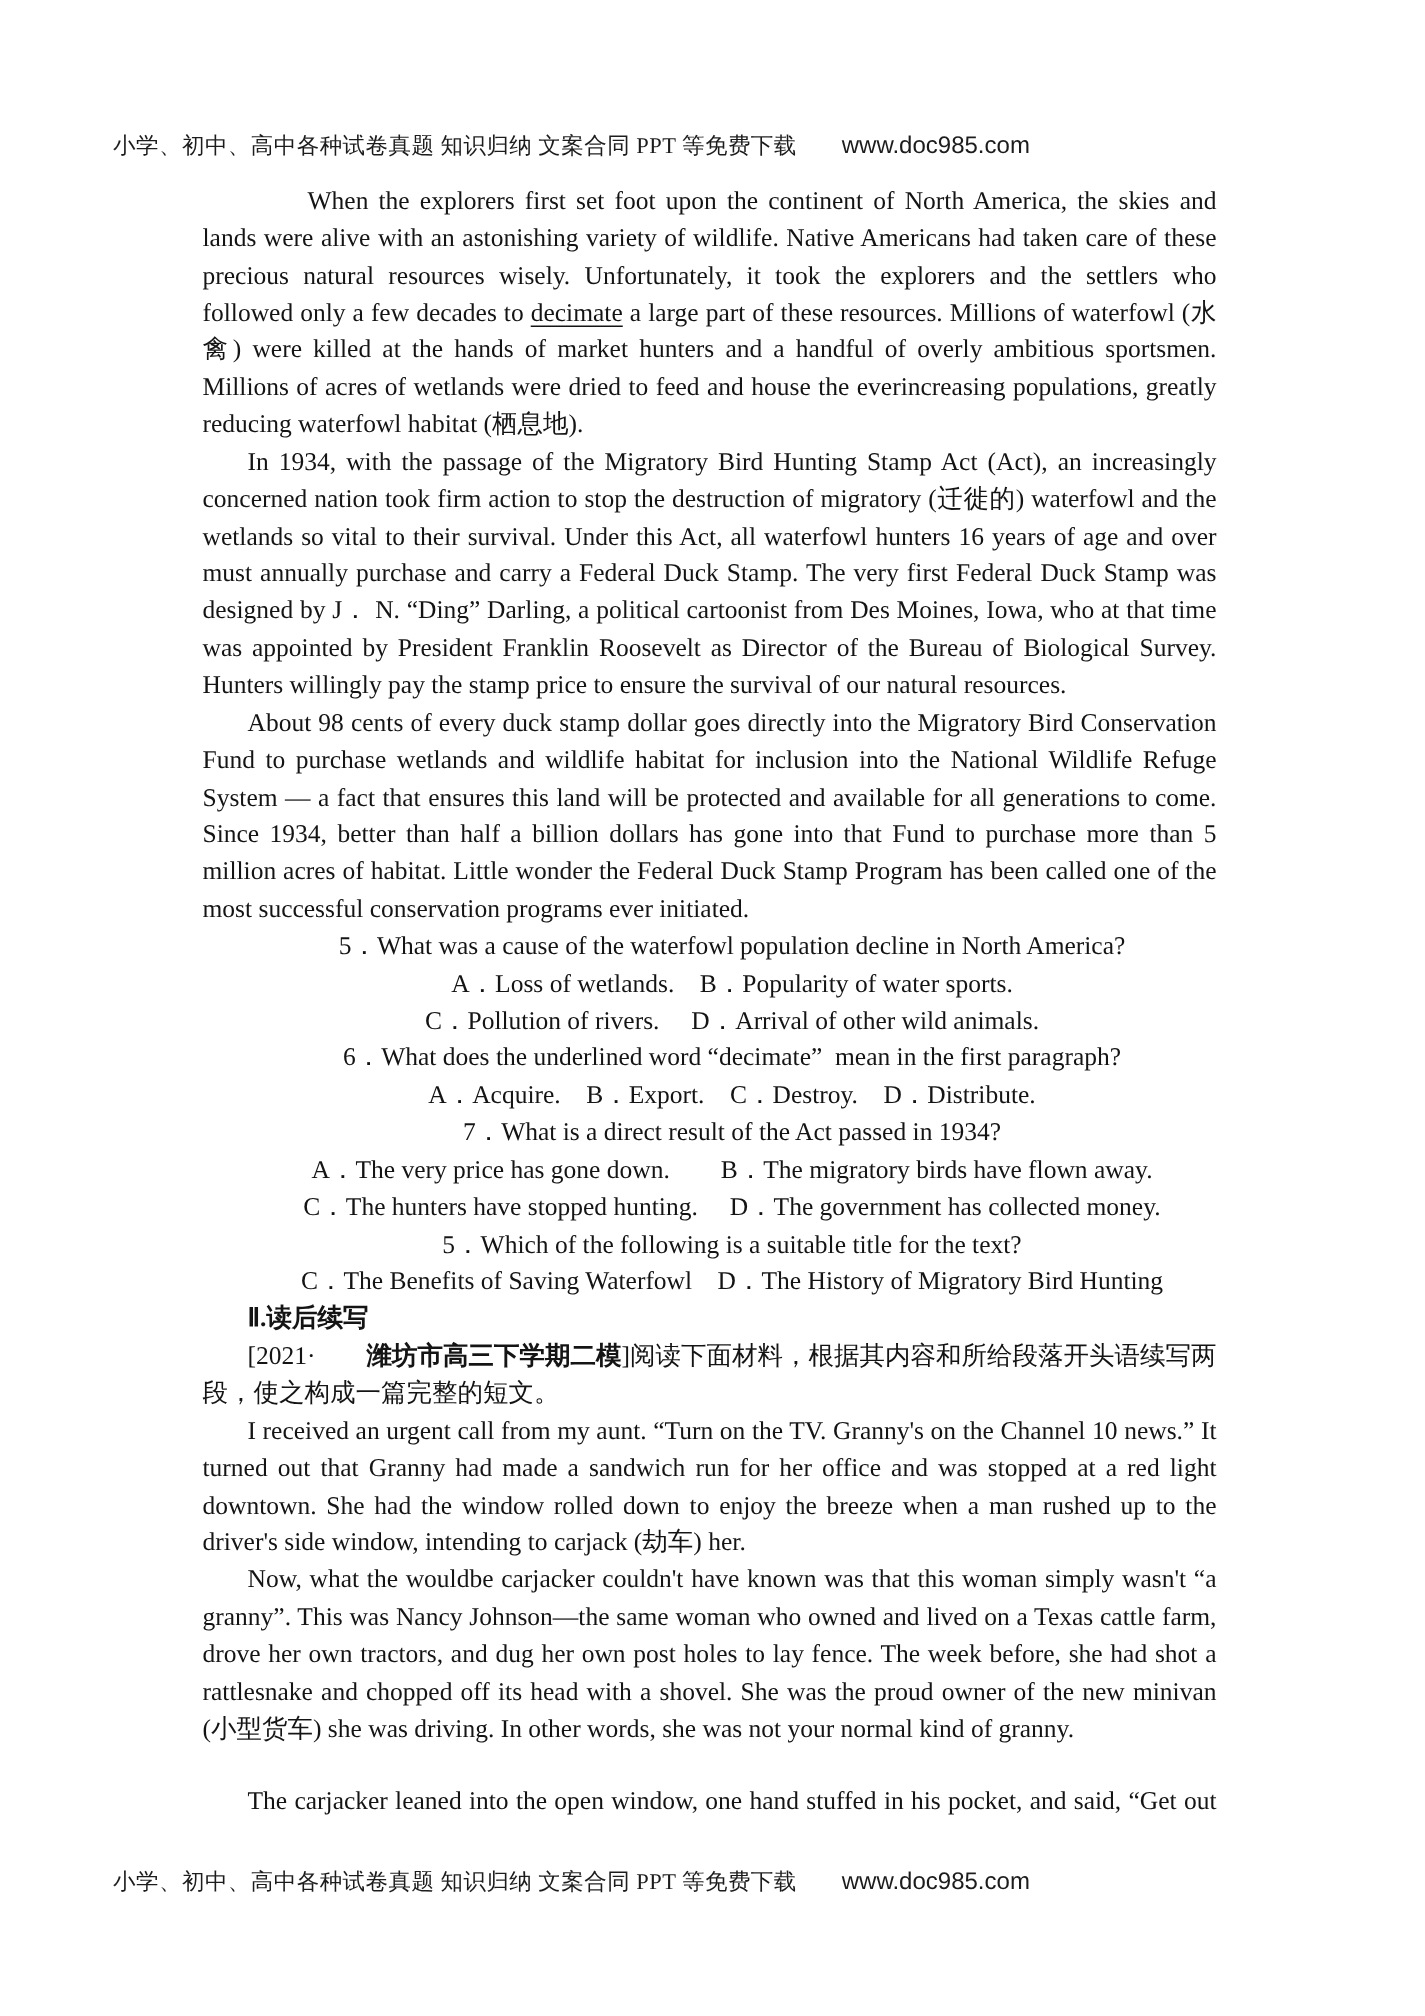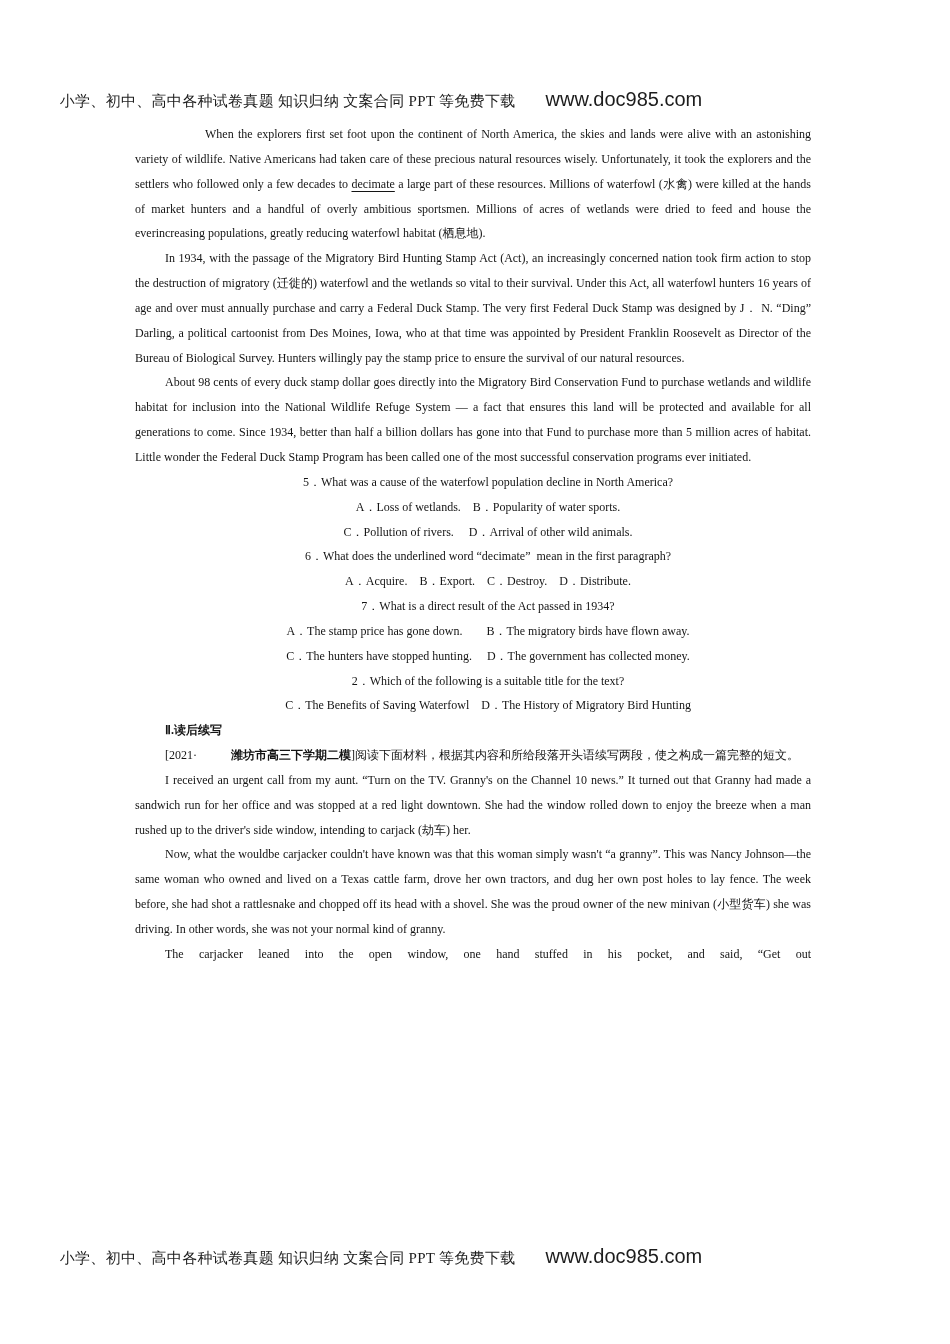--- a/index.html
+++ b/index.html
@@ -19,29 +19,29 @@
     position: absolute; left: 0; width: 762px;
     display: flex; justify-content: center; align-items: baseline;
     gap: 30px;
     font-size: 15px;
     color: #1c1c1c;
     white-space: pre;
   }
   .edge-line .promo { letter-spacing: 0.3px; }
   .edge-line .url {
     font-family: "Liberation Sans", "DejaVu Sans", sans-serif;
-    font-size: 20px;
+    font-size: 16px;
   }
   .header-line { top: 88px; }
   .footer-line { top: 1245px; }
   .doc-body {
     position: absolute;
     left: 135px; top: 122px;
     width: 676px;
-    font-size: 12px;
+    font-size: 17px;
     line-height: 24.85px;
     text-align: justify;
   }
   .para { margin: 0; text-indent: 30px; }
   .p-first { text-indent: 70px; }
   .u { text-decoration: underline; text-underline-offset: 3px; }
   .q-line {
     margin: 0;
     text-indent: 30px;
     text-align: center;
@@ -52,21 +52,21 @@
     text-indent: 30px;
     font-weight: 700;
     font-family: Liberation Serif, serif;
     text-align: left;
   }
   .src-bold {
     font-weight: 700;
     font-family: "Liberation Sans", "DejaVu Sans", sans-serif;
     margin-left: 34px;
   }
-  .force-last-justify { text-align-last: justify; }
+  .force-last-justify { text-align-last: justify; margin-top: 24px; }
 </style>
 </head>
 <body>
 
 <div class="page">
 
   <div class="edge-line header-line">
     <span class="promo">小学、初中、高中各种试卷真题 知识归纳 文案合同 PPT 等免费下载</span>
     <span class="url">www.doc985.com</span>
   </div>
@@ -80,24 +80,24 @@
     <p class="para">About 98 cents of every duck stamp dollar goes directly into the Migratory Bird Conservation Fund to purchase wetlands and wildlife habitat for inclusion into the National Wildlife Refuge System — a fact that ensures this land will be protected and available for all generations to come. Since 1934, better than half a billion dollars has gone into that Fund to purchase more than 5 million acres of habitat. Little wonder the Federal Duck Stamp Program has been called one of the most successful conservation programs ever initiated.</p>
 
     <p class="q-line">5．What was a cause of the waterfowl population decline in North America?</p>
     <p class="q-line">A．Loss of wetlands.　B．Popularity of water sports.</p>
     <p class="q-line">C．Pollution of rivers.　 D．Arrival of other wild animals.</p>
 
     <p class="q-line">6．What does the underlined word “decimate”  mean in the first paragraph?</p>
     <p class="q-line">A．Acquire.　B．Export.　C．Destroy.　D．Distribute.</p>
 
     <p class="q-line">7．What is a direct result of the Act passed in 1934?</p>
-    <p class="q-line">A．The stamp price has gone down.　　B．The migratory birds have flown away.</p>
+    <p class="q-line">A．The very price has gone down.　　B．The migratory birds have flown away.</p>
     <p class="q-line">C．The hunters have stopped hunting.　 D．The government has collected money.</p>
 
-    <p class="q-line">2．Which of the following is a suitable title for the text?</p>
+    <p class="q-line">5．Which of the following is a suitable title for the text?</p>
     <p class="q-line">C．The Benefits of Saving Waterfowl　D．The History of Migratory Bird Hunting</p>
 
     <p class="sec-head">Ⅱ.读后续写</p>
 
     <p class="para"><span>[2021·</span><span class="src-bold">潍坊市高三下学期二模</span><span>]阅读下面材料，根据其内容和所给段落开头语续写两段，使之构成一篇完整的短文。</span></p>
 
     <p class="para">I received an urgent call from my aunt. “Turn on the TV. Granny's on the Channel 10 news.” It turned out that Granny had made a sandwich run for her office and was stopped at a red light downtown. She had the window rolled down to enjoy the breeze when a man rushed up to the driver's side window, intending to carjack (劫车) her.</p>
 
     <p class="para">Now, what the wouldbe carjacker couldn't have known was that this woman simply wasn't “a granny”. This was Nancy Johnson—the same woman who owned and lived on a Texas cattle farm, drove her own tractors, and dug her own post holes to lay fence. The week before, she had shot a rattlesnake and chopped off its head with a shovel. She was the proud owner of the new minivan (小型货车) she was driving. In other words, she was not your normal kind of granny.</p>
 

